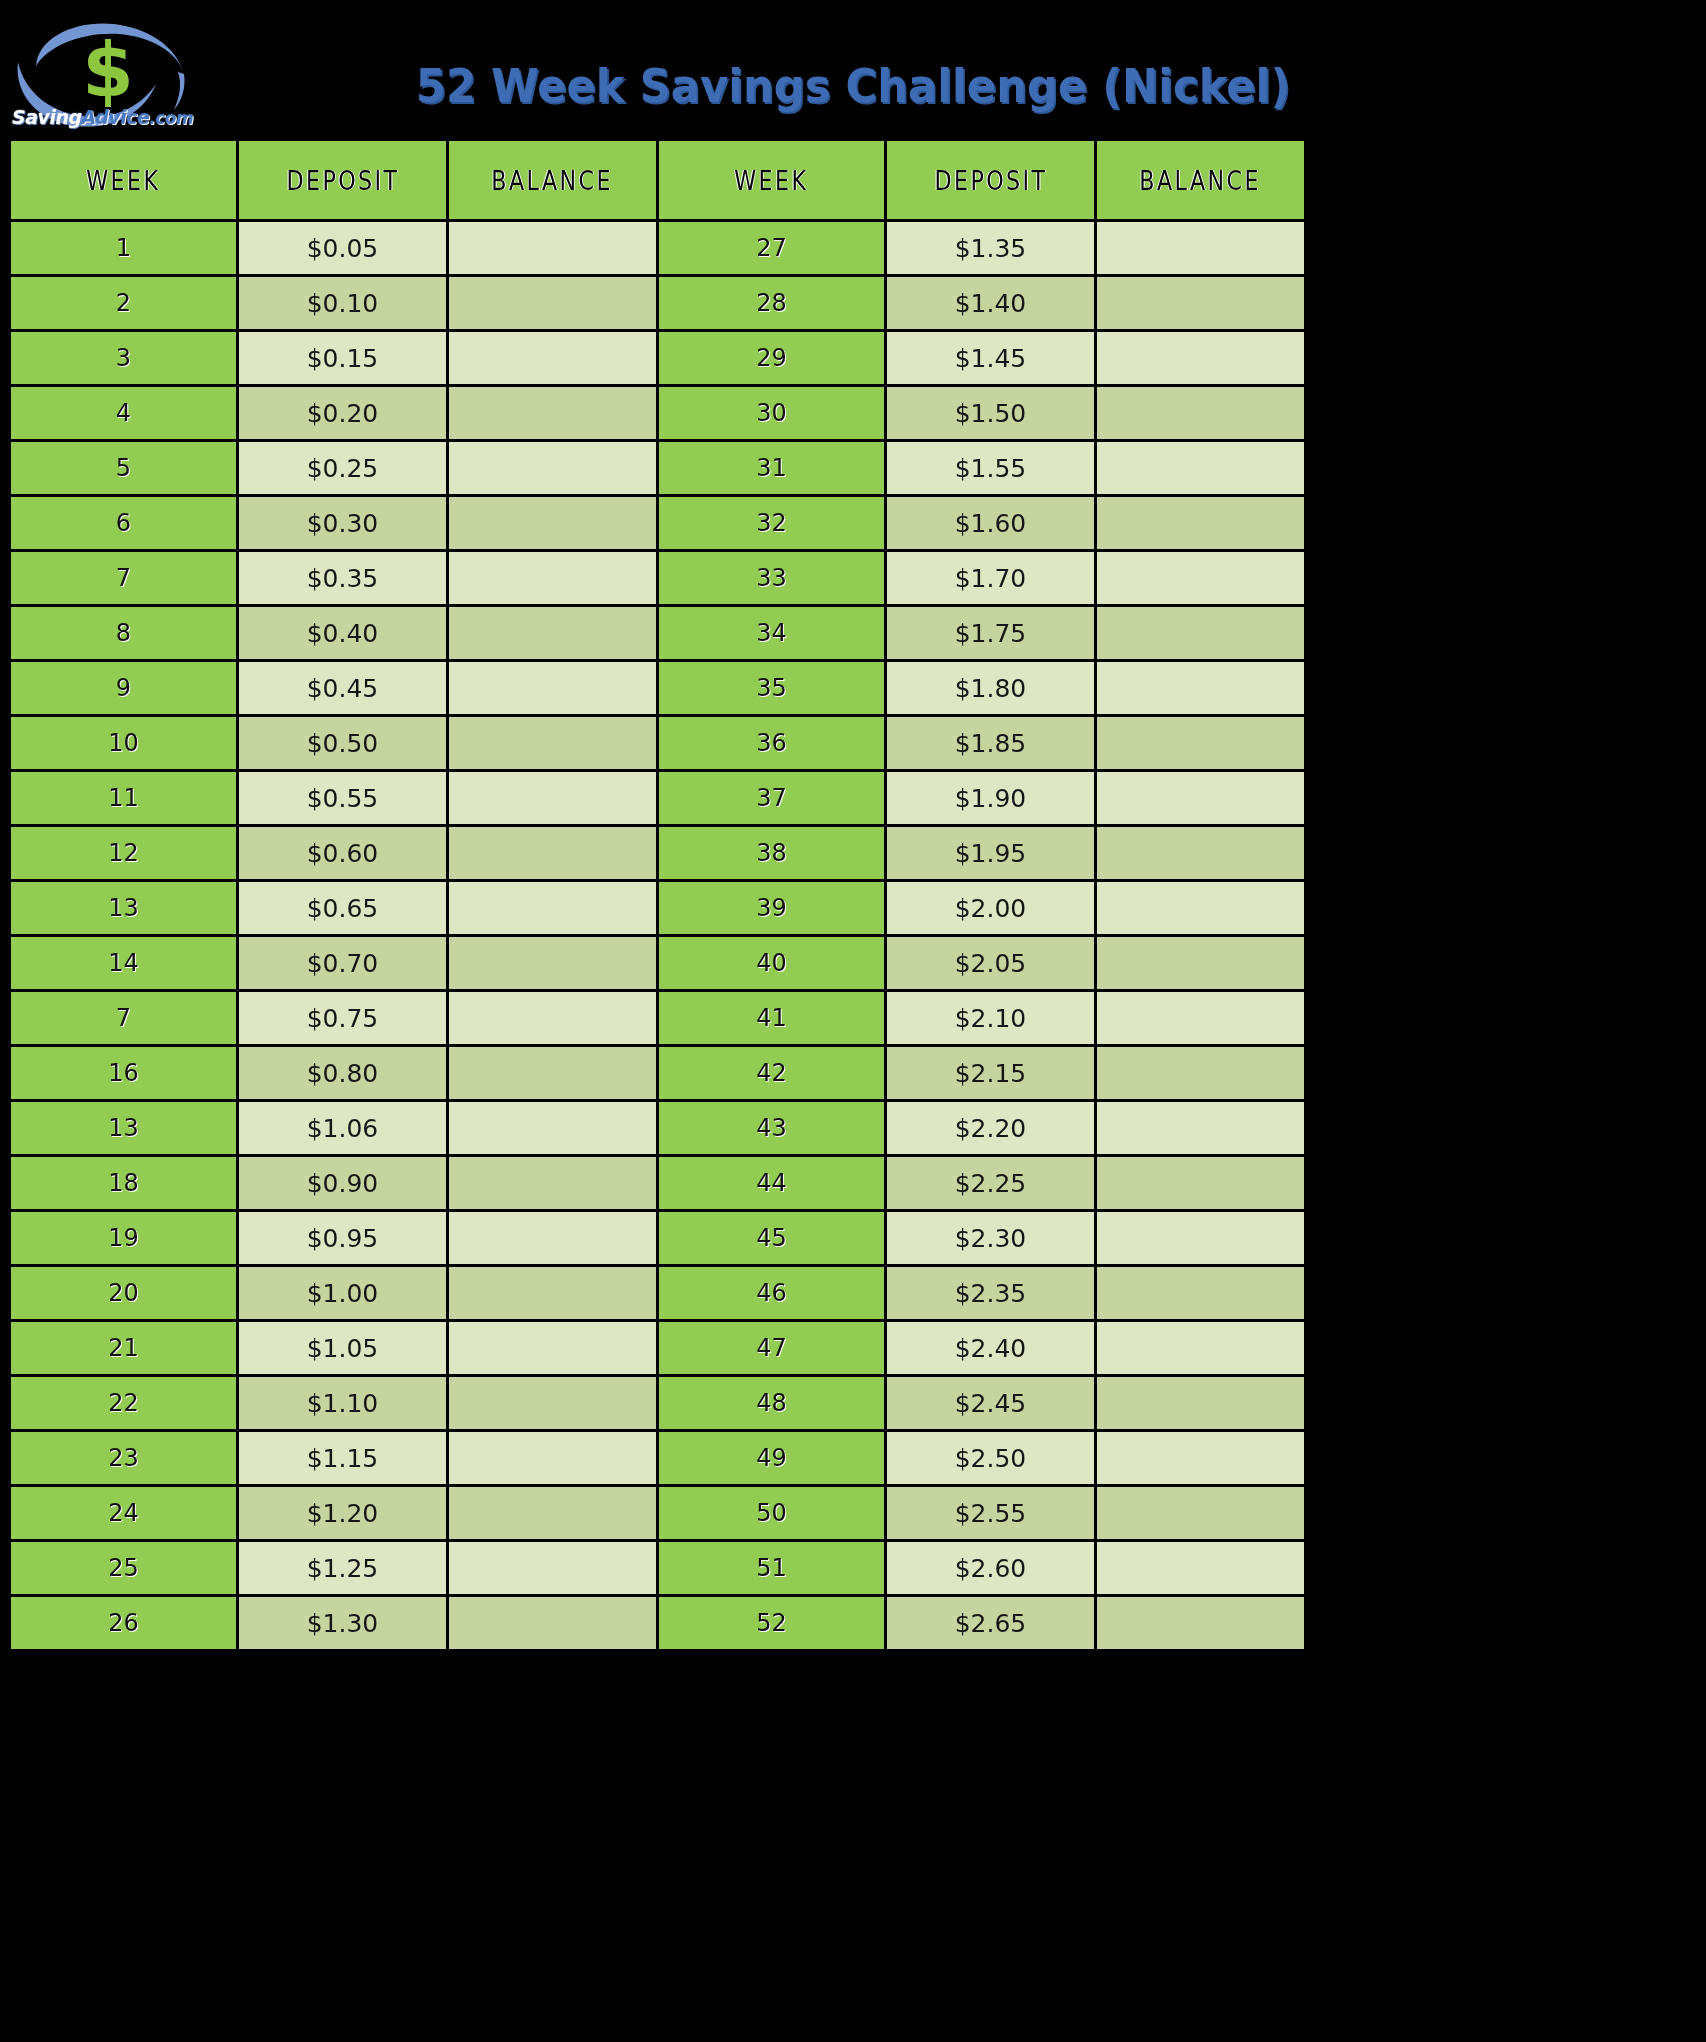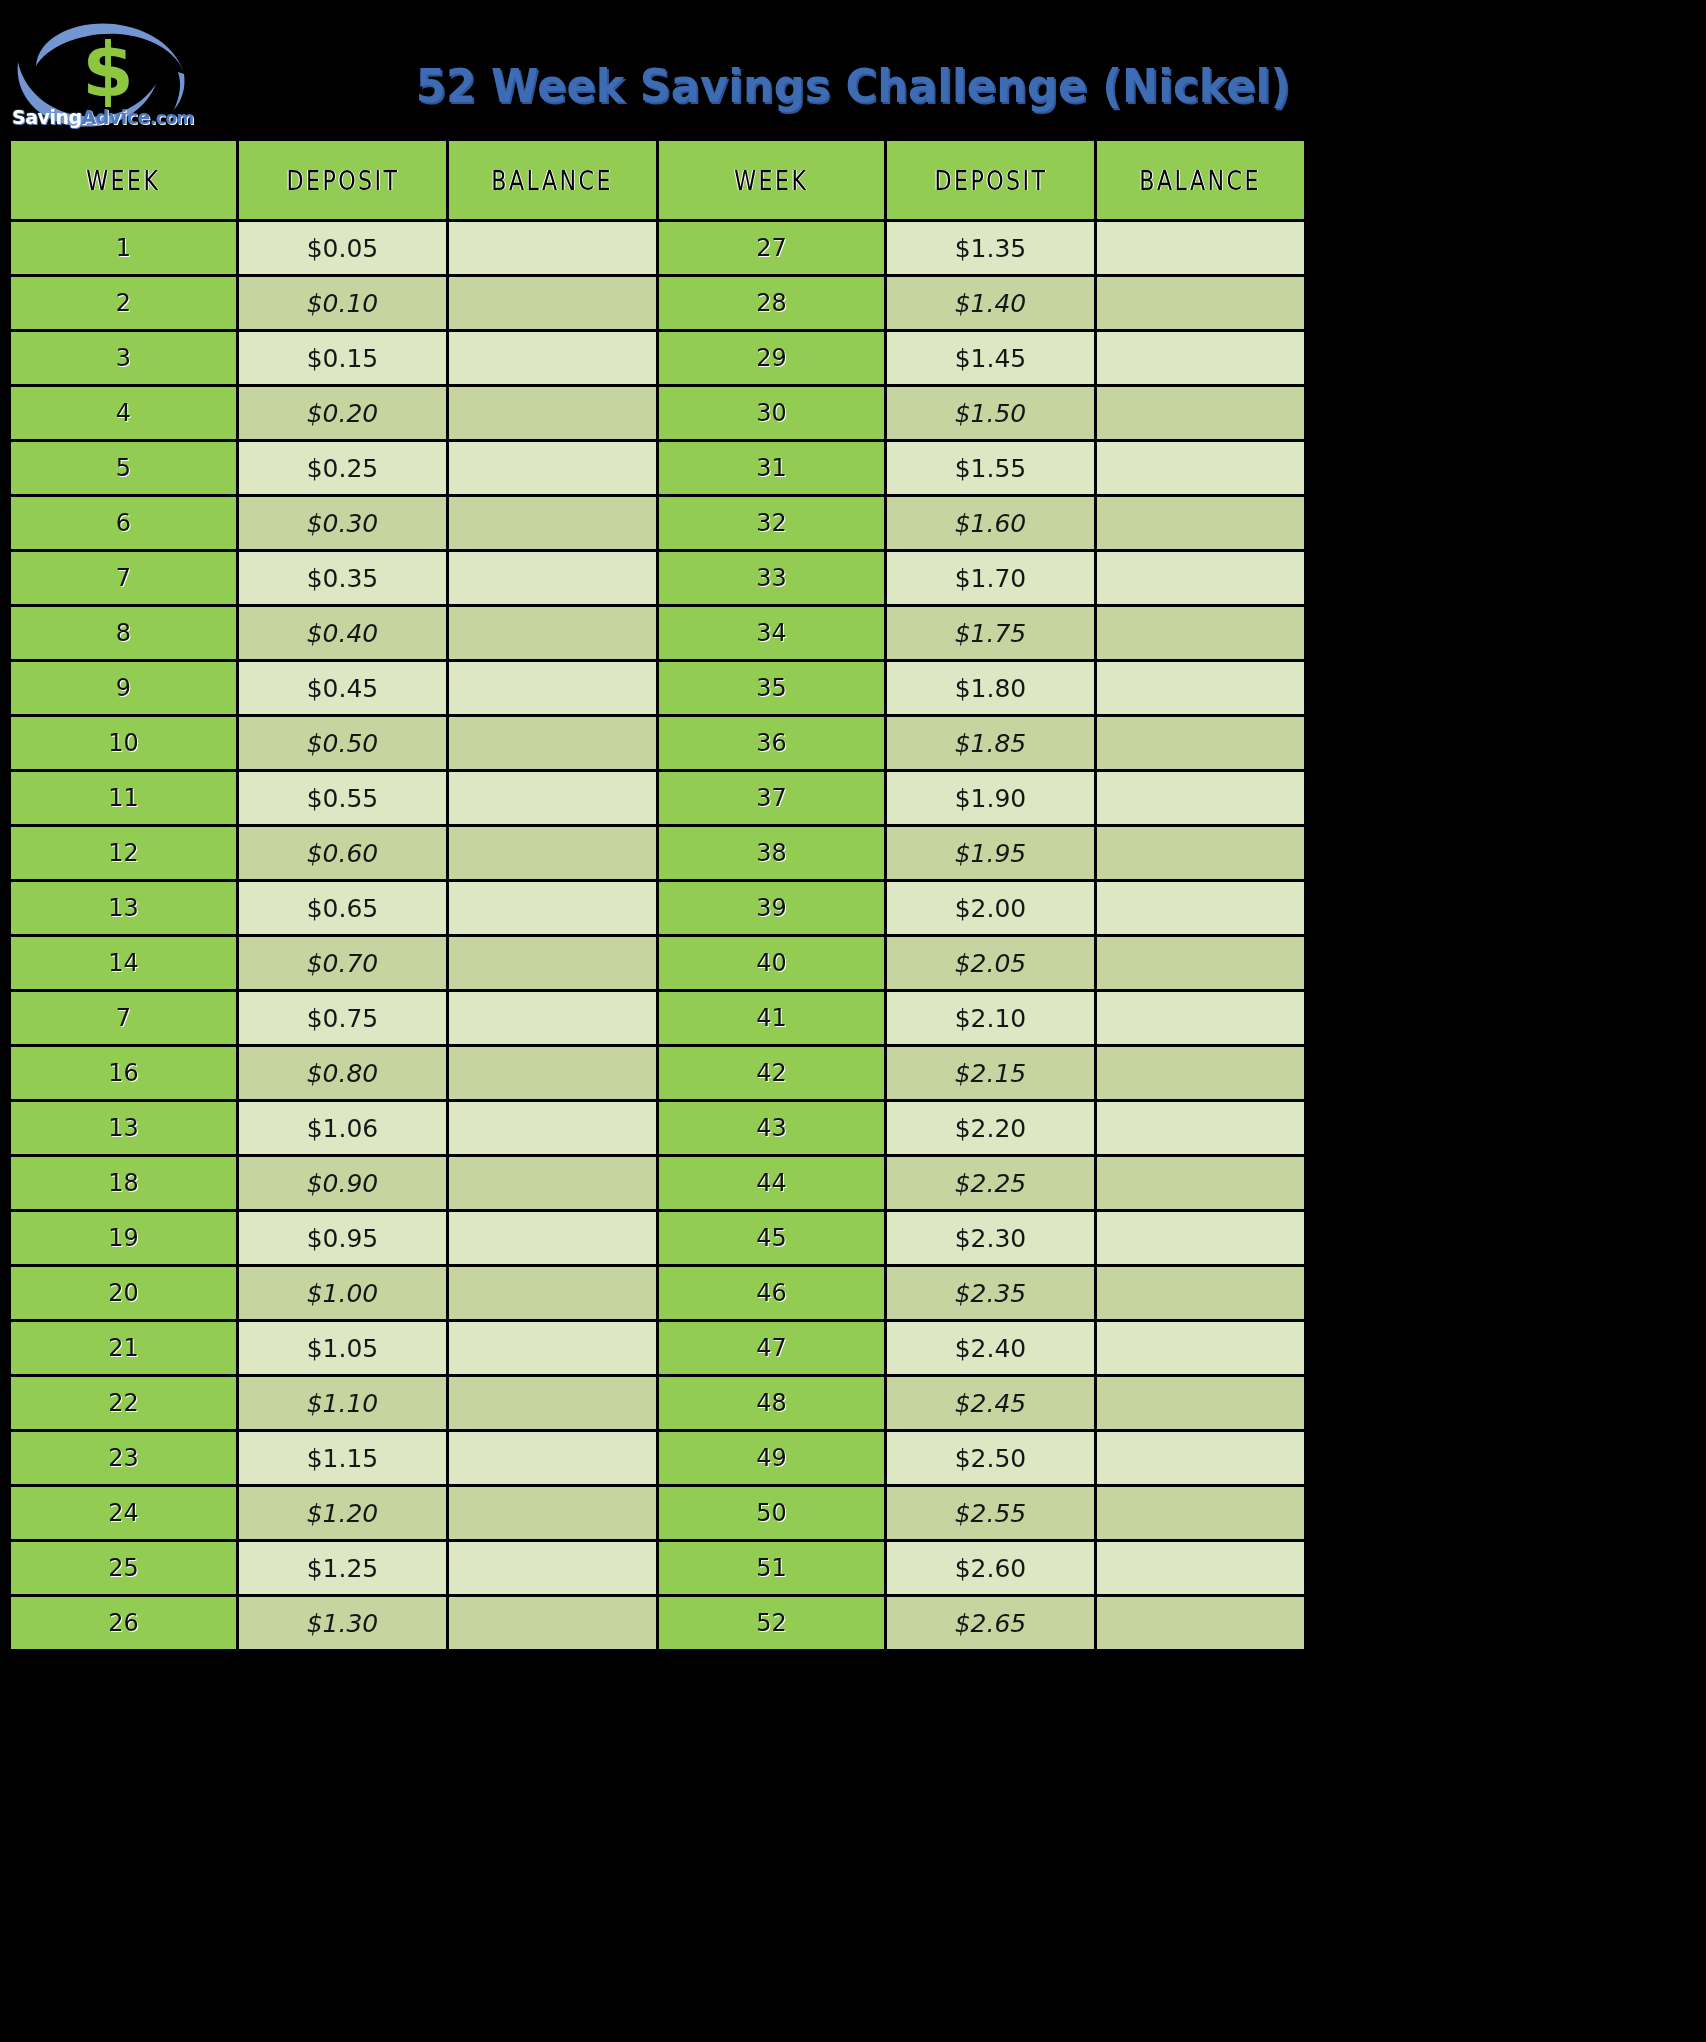--- a/index.html
+++ b/index.html
@@ -30,20 +30,21 @@
     width: 200px;
     height: 115px;
   }
   #logo svg { display:block; }
   #logo-wordmark {
     position: absolute;
     left: 4px;
     top: 88px;
     width: 180px;
     font-family: "DejaVu Sans", sans-serif;
+    font-style: italic;
     font-weight: bold;
     font-size: 19px;
     letter-spacing: -0.5px;
     white-space: nowrap;
   }
   #logo-wordmark .w1 { color: #ffffff; text-shadow: 0 0 2px #7c9fd6, 1px 1px 0 #5a7fc0; }
   #logo-wordmark .w2 { color: #4a7ac4; text-shadow: 1px 1px 0 #ffffff; }
   #logo-wordmark .w3 { color: #4a7ac4; text-shadow: 1px 1px 0 #ffffff; font-size:17px; }
 
   #title {
@@ -104,21 +105,21 @@
     height: 52px;
     font-size: 24px;
     text-shadow: 1px 1px 0 #ffffff;
   }
   td.money, td.bal {
     color: #161616;
     height: 52px;
     font-size: 25px;
   }
   td.odd  { background: #dde7c3; }
-  td.even { background: #c6d59f; font-style: italic; }
+  td.even { background: #c6d59f; }
 </style>
 </head>
 <body>
 
 <div id="header">
 
   <div id="logo">
     <svg width="200" height="115" viewBox="0 0 200 115">
 
       <path d="M28 48 C30 18 70 2 106 6 C140 10 168 28 176 56 C170 34 142 18 110 16 C74 14 40 28 28 48 Z" fill="#7396d2"></path>

